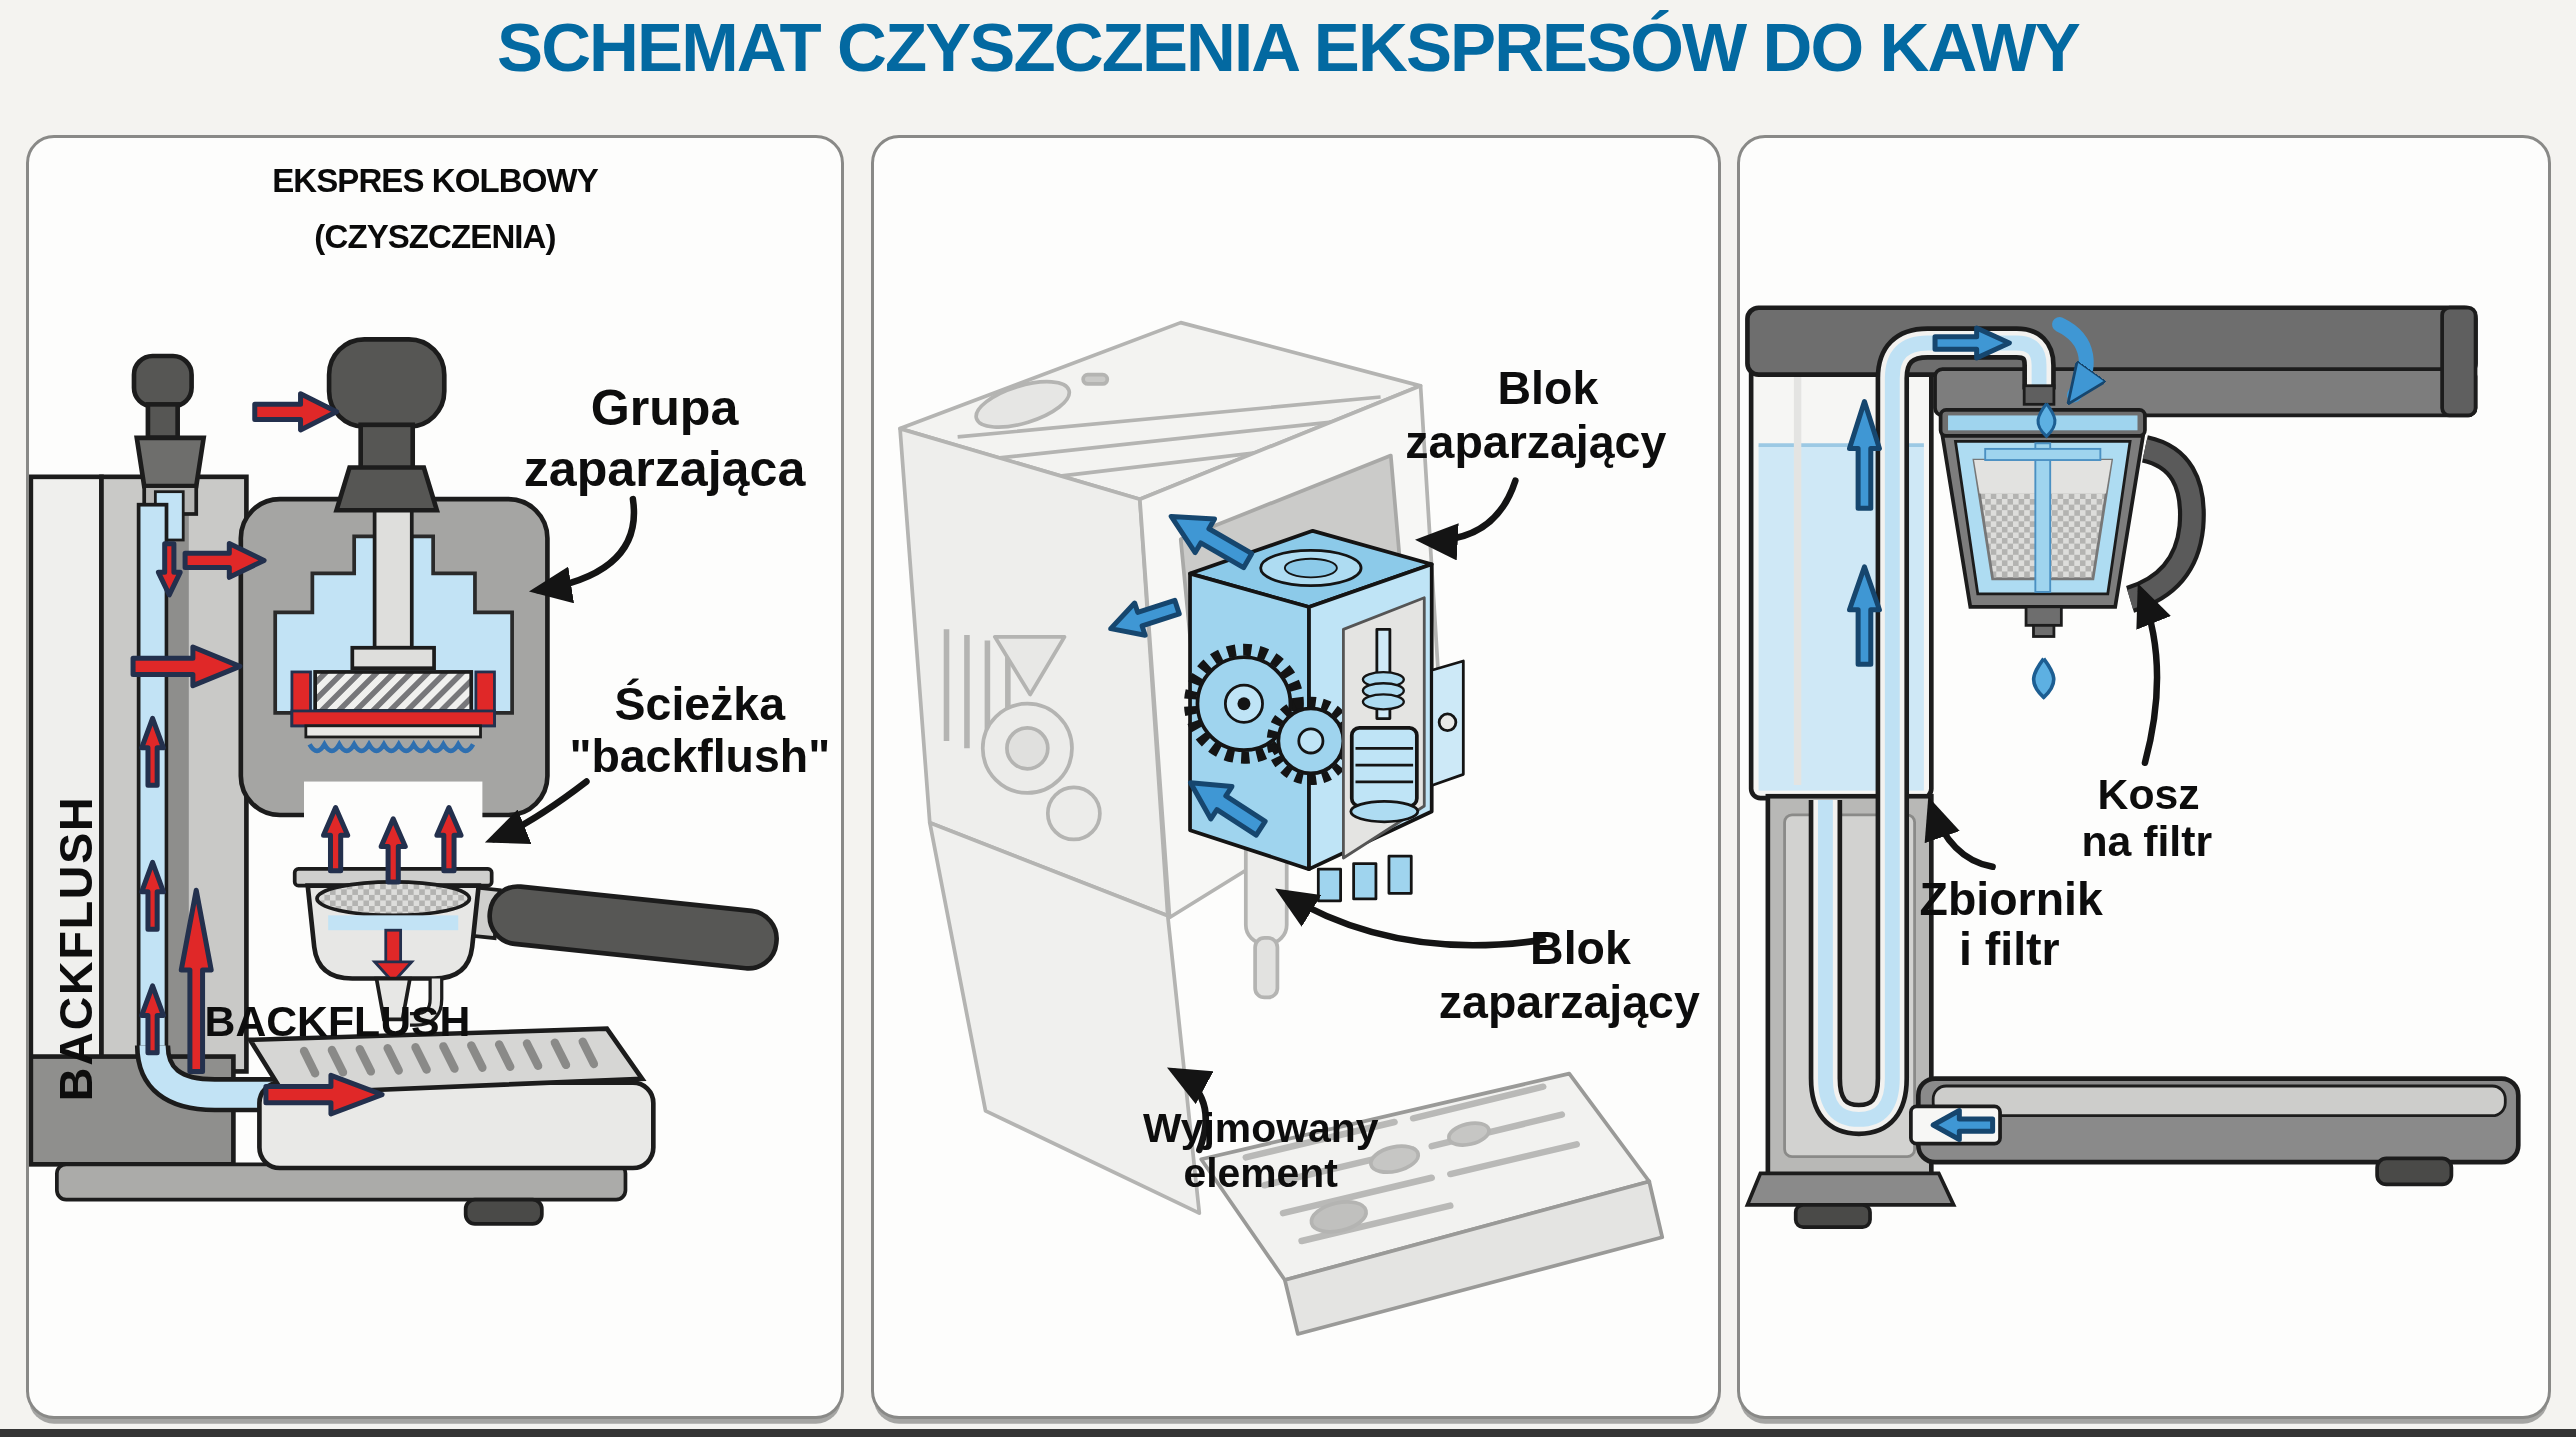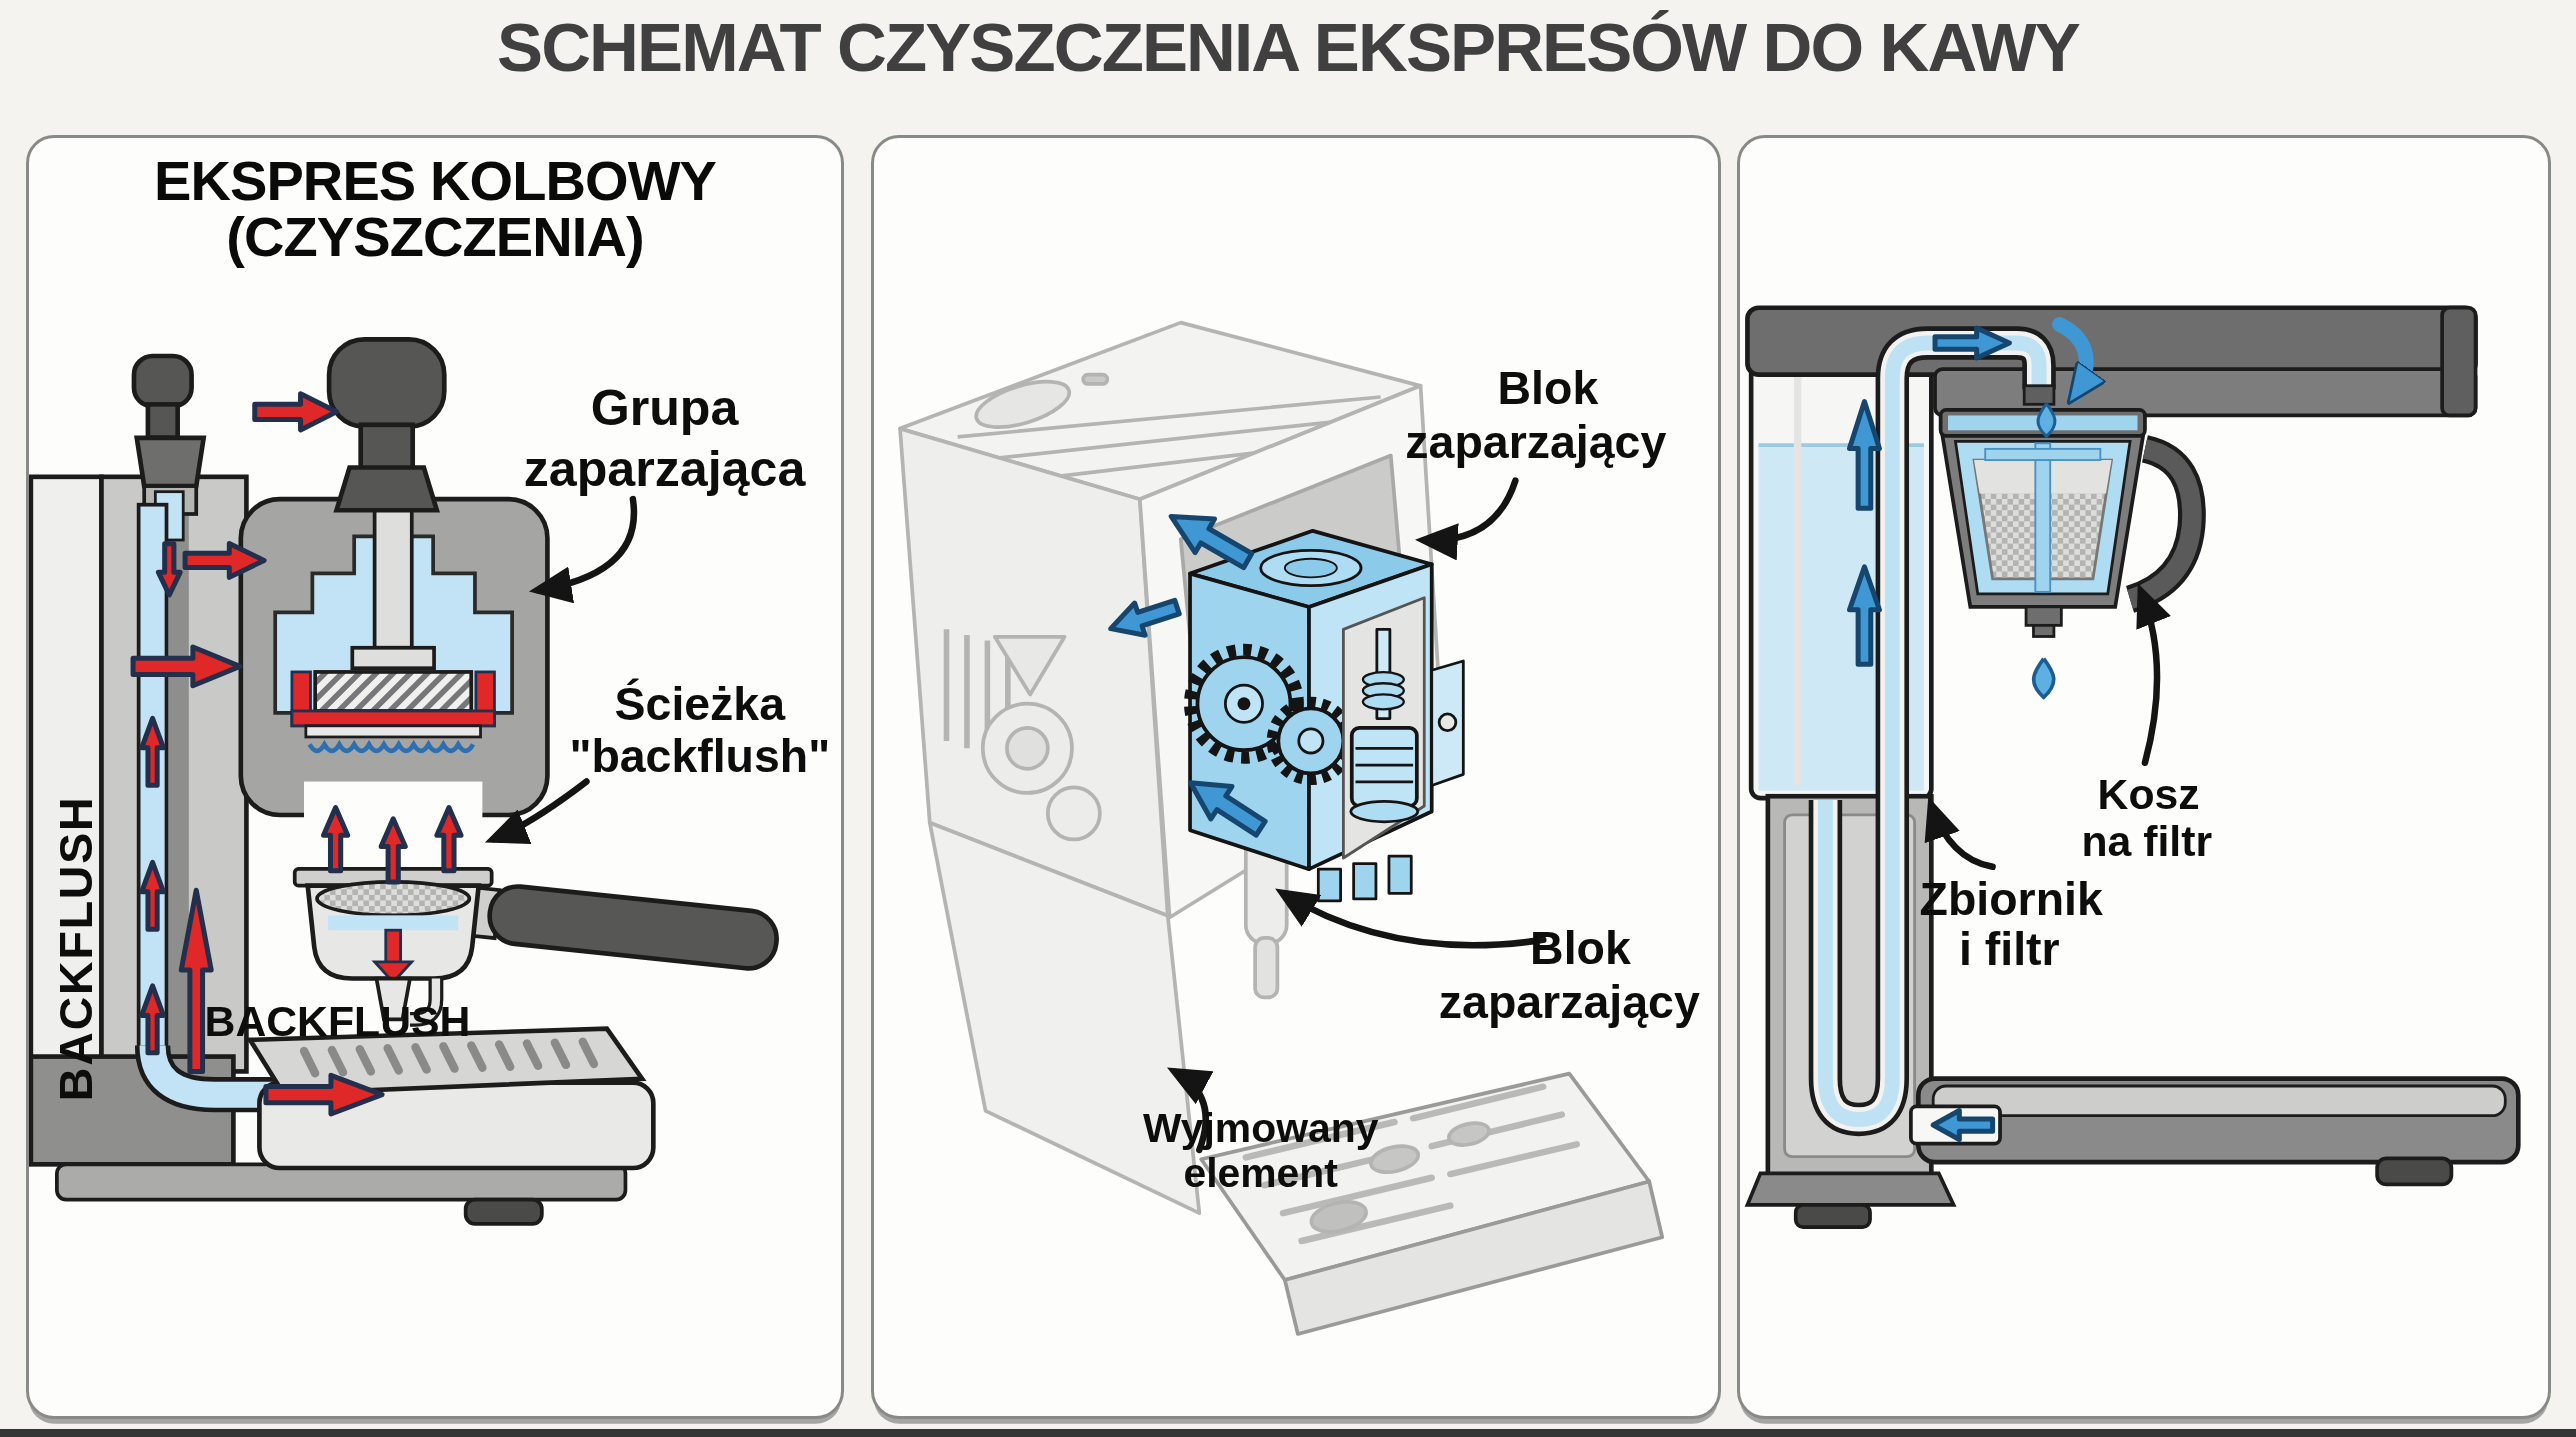--- a/index.html
+++ b/index.html
@@ -1,25 +1,25 @@
 <!DOCTYPE html>
 <html style="--red-flow: #e02828; --blue-flow: #3f97d4; --water-light: #c2e3f5; --block-blue: #9fd4ee; --panel-border: #898987;font-size:15px"><head>
 <meta charset="utf-8">
 <style>
   html,body{margin:0;padding:0}
   body{width:2576px;height:1438px;position:relative;background:#f4f3f0;
        font-family:"Liberation Sans",sans-serif;overflow:hidden}
   .main-title{position:absolute;top:7.5px;left:0;width:100%;text-align:center;
-       font-size:69px;font-weight:700;letter-spacing:-1.9px;color:#404040}
+       font-size:69px;font-weight:700;letter-spacing:-1.9px;color:#0369a1}
   .panel{position:absolute;top:135px;height:1284px;background:#fdfdfc;
        border:3.7px solid #898987;border-radius:28px;box-shadow:0 7.5px 0 -2.8px #a5a5a3;box-sizing:border-box}
   .panel-1{left:26px;width:818px}
   .panel-2{left:871px;width:850px}
   .panel-3{left:1737px;width:814px}
-  .ph{padding-top:15px;text-align:center;font-size:56px;line-height:56px;
+  .ph{padding-top:15px;text-align:center;font-size:33px;line-height:56px;
       font-weight:700;letter-spacing:-0.9px;color:#0a0a0a}
   .ph span{display:block}
   .psvg{position:absolute;left:0;top:127px;width:100%;height:1157px}
   svg text{font-family:"Liberation Sans",sans-serif;font-weight:700;fill:#0d0d0d}
   .red-arrow{fill:var(--red-flow,#e02828);stroke:#23304d;stroke-width:5;stroke-linejoin:round}
   .blue-arrow{fill:var(--blue-flow,#3f97d4);stroke:#16466e;stroke-width:5;stroke-linejoin:round}
   .ann{fill:none;stroke:#141414;stroke-width:7;stroke-linecap:round;marker-end:url(#ah)}
   .bluecurve{fill:none;stroke:var(--blue-flow,#3f97d4);stroke-width:16;stroke-linecap:round;marker-end:url(#ahb)}
   .faded{stroke:#b4b4b2;stroke-width:4;stroke-linejoin:round}
   .bottom-strip{position:absolute;left:0;bottom:0;width:100%;height:9.4px;background:#353535}

